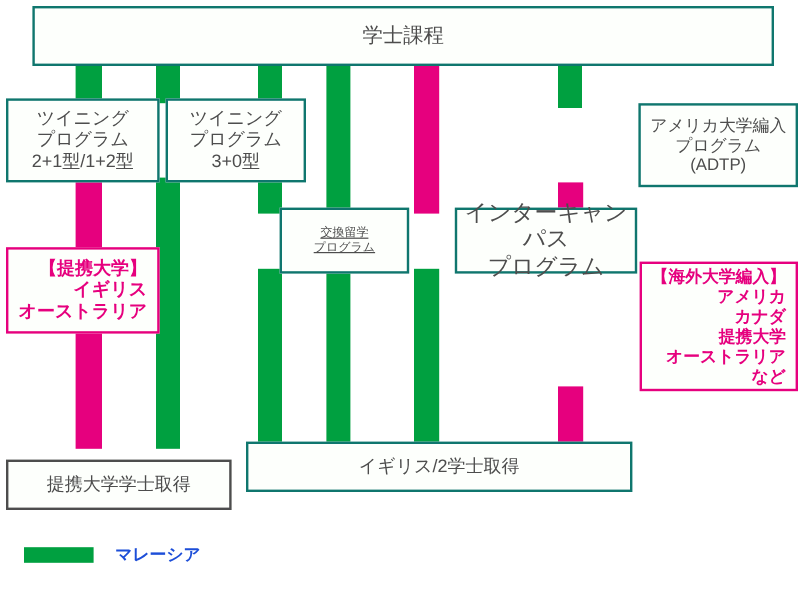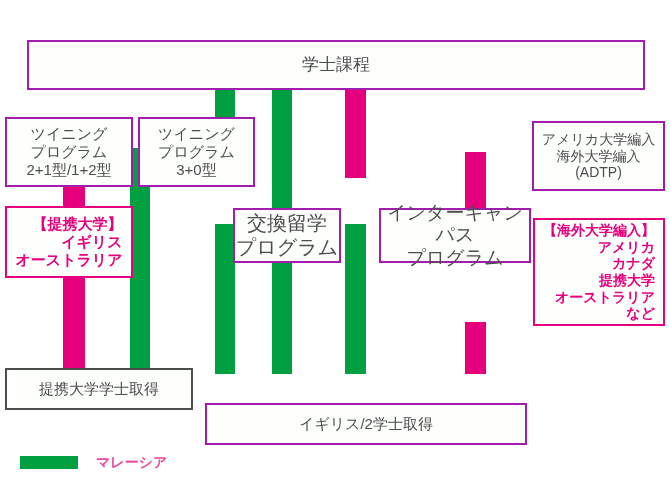--- a/index.html
+++ b/index.html
@@ -31,49 +31,48 @@
     box-sizing: border-box;
     display: flex;
     align-items: center;
     justify-content: center;
     text-align: center;
     background: #fdfffc;
     line-height: 1.18;
     white-space: pre-line;
   }
   .box.green {
-    border: 2px solid #a21caf;
+    border: 2px solid #0f766e;
     color: #4d4d4d;
-    margin-top: 35px;
   }
   .box.pink {
     border: 2px solid #e6007e;
     color: #e6007e;
     font-weight: bold;
     text-align: right;
   }
   .box.gray {
     border: 2px solid #4d4d4d;
     color: #4d4d4d;
   }
 
   #top-box {
     left: 27px; top: 5px; width: 618px; height: 50px;
     font-size: 17px;
   }
   #box-twin21  { left: 5px;   top: 82px;  width: 128px; height: 70px; font-size: 15px; }
   #box-twin30  { left: 138px; top: 82px;  width: 117px; height: 70px; font-size: 15px; }
   #box-adtp    { left: 532px; top: 86px;  width: 133px; height: 70px; font-size: 14px; }
-  #box-exchange{ left: 233px; top: 173px; width: 108px; height: 55px; font-size: 20px; }
+  #box-exchange{ left: 233px; top: 173px; width: 108px; height: 55px; font-size: 10px; text-decoration: underline; }
   #box-inter   { left: 379px; top: 173px; width: 152px; height: 55px; font-size: 19px; }
 
   #box-partner-unis { left: 5px;   top: 206px; width: 128px; height: 72px; font-size: 15px; }
   #box-overseas-unis{ left: 533px; top: 218px; width: 132px; height: 108px; font-size: 14px; }
 
-  #box-partner-degree  { left: 5px;   top: 368px; width: 188px; height: 42px; font-size: 15px; }
+  #box-partner-degree  { left: 5px;   top: 383px; width: 188px; height: 42px; font-size: 15px; }
   #box-bachelor-degree { left: 205px; top: 368px; width: 322px; height: 42px; font-size: 15px; }
   #box-overseas-degree { left: 533px; top: 368px; width: 132px; height: 42px; font-size: 14px; }
 
   #legend {
     position: absolute;
     left: 20px; top: 452px;
     width: 220px;
   }
   .legend-row {
     display: flex;
@@ -83,21 +82,21 @@
   .legend-swatch {
     width: 58px;
     height: 13px;
     flex: 0 0 auto;
   }
   .legend-swatch.green { background: #00a040; }
   .legend-swatch.pink  { background: #e6007e; }
   .legend-label {
     margin-left: 18px;
     font-size: 14px;
-    color: #ec4899;
+    color: #1d4ed8;
     font-weight: bold;
   }
 </style>
 </head>
 <body>
 
 <div id="diagram">
 
   <div class="bar green" style="left:63px;  top:50px;  width:22px; height:36px;"></div>
   <div class="bar green" style="left:130px; top:50px;  width:20px; height:36px;"></div>
@@ -126,21 +125,21 @@
 プログラム
 3+0型</div>
 
   <div class="box green" id="box-exchange">交換留学
 プログラム</div>
 
   <div class="box green" id="box-inter">インターキャンパス
 プログラム</div>
 
   <div class="box green" id="box-adtp">アメリカ大学編入
-海外大学編入
+プログラム
 (ADTP)</div>
 
   <div class="box pink" id="box-partner-unis">【提携大学】
 イギリス
 オーストラリア</div>
 
   <div class="box pink" id="box-overseas-unis">【海外大学編入】
 アメリカ
 カナダ
 提携大学

